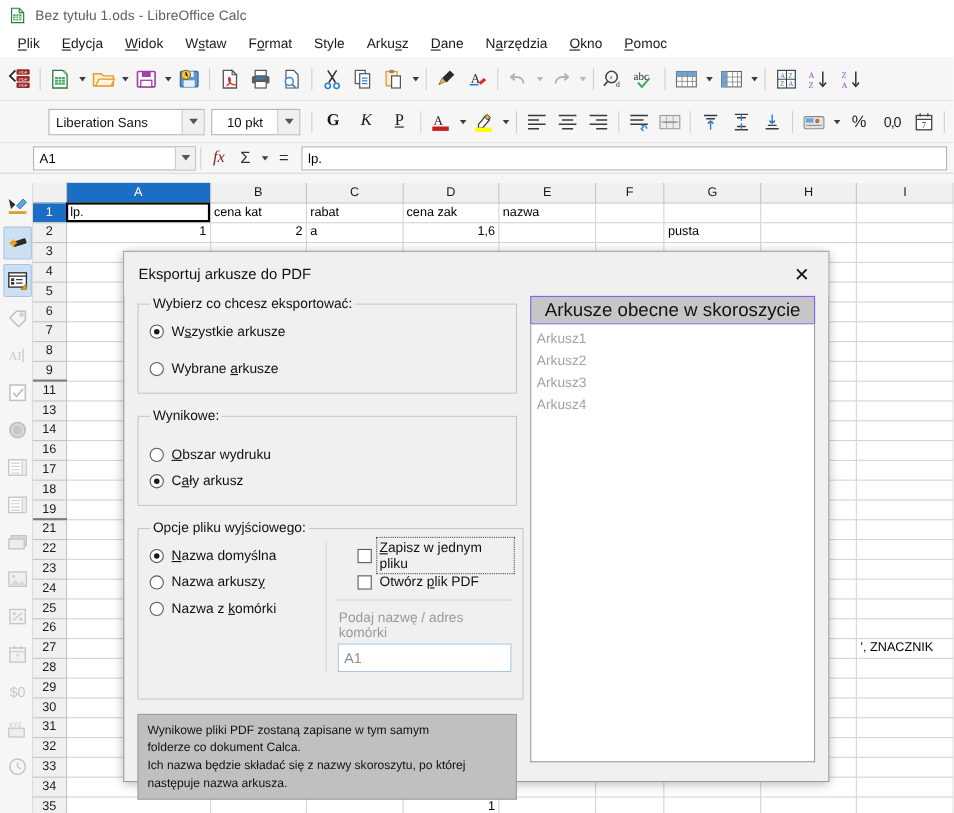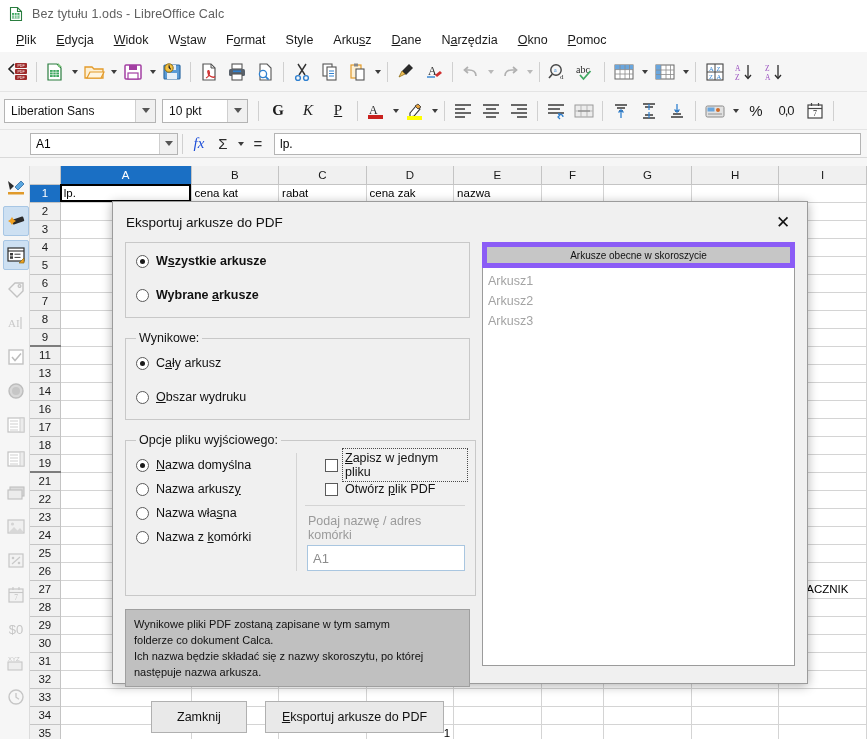--- a/index.html
+++ b/index.html
@@ -74,22 +74,22 @@
   .combo .val { padding: 0 6px; flex: 1 1 auto; white-space: nowrap; overflow: hidden; }
   .combo .dd {
     width: 20px; height: 22px; border-left: 1px solid #cfcfcf; background: #f0f0f0;
     display: flex; align-items: center; justify-content: center;
   }
   .combo .dd::after {
     content: ""; width: 0; height: 0;
     border-left: 4px solid transparent; border-right: 4px solid transparent;
     border-top: 5px solid #555;
   }
-  .fontname { width: 152px; }
-  .fontsize { width: 86px; }
+  .fontname { width: 152px; margin-left: 40px; }
+  .fontsize { width: 86px; text-align: center; }
 
   .fmtbtn {
     width: 30px; height: 26px; display: flex; align-items: center;
     justify-content: center; font-size: 15px; color: #1a1a1a; cursor: default;
     flex: 0 0 auto;
   }
   .fmt-g { font-weight: bold; font-family: "Liberation Serif", serif; }
   .fmt-k { font-style: italic; font-family: "Liberation Serif", serif; }
   .fmt-p { text-decoration: underline; font-family: "Liberation Serif", serif; }
 
@@ -109,21 +109,21 @@
   }
   .namebox .dd::after {
     content: ""; width: 0; height: 0;
     border-left: 4px solid transparent; border-right: 4px solid transparent;
     border-top: 5px solid #555;
   }
   .fbtn {
     width: 24px; height: 24px; display: flex; align-items: center;
     justify-content: center; font-size: 14px; cursor: default; flex: 0 0 auto;
   }
-  .fx { color: #1d4ed8; font-style: italic; font-family: "Liberation Serif", serif; font-size: 15px; }
+  .fx { color: #7f1d1d; font-style: italic; font-family: "Liberation Serif", serif; font-size: 15px; }
   .sigma { color: #2d2d2d; font-size: 15px; }
   .eq { color: #2d2d2d; font-size: 15px; }
   .inputline {
     flex: 1 1 auto; height: 22px; background: #fff; border: 1px solid #b4b4b4;
     font-size: 12px; display: flex; align-items: center; padding: 0 5px;
     margin-left: 4px; margin-right: 2px;
   }
 
   
   .leftbar {
@@ -164,21 +164,21 @@
     white-space: nowrap;
   }
   td.cell.num { text-align: right; }
   td.cell.cur { outline: 2px solid #000; outline-offset: -2px; }
   .c-blue { color: #1414ff; }
   .c-green { color: #008000; }
   .squig { border-bottom: 2px dotted #e03a3a; }
 
   
   .dlg {
-    position: absolute; left: 112px; top: 201px; width: 696px; height: 483px;
+    position: absolute; left: 112px; top: 228px; width: 642px; height: 483px;
     background: #f0f0f0; border: 1px solid #9b9b9b;
     box-shadow: 0 2px 10px rgba(0,0,0,.30);
     font-size: 12.5px; color: #111;
   }
   .dlg-title {
     height: 40px; display: flex; align-items: center;
     padding: 0 8px 0 13px; background: #f0f0f0;
   }
   .dlg-title .t { flex: 1 1 auto; font-size: 13.5px; color: #111; }
   .dlg-close {
@@ -238,23 +238,23 @@
     display: flex; justify-content: center; gap: 18px; margin-top: 14px;
   }
   .dbtn {
     min-width: 96px; height: 32px; background: #e9e9e9; border: 1px solid #b0b0b0;
     display: flex; align-items: center; justify-content: center;
     font-size: 12.5px; color: #111; padding: 0 16px; cursor: default;
   }
   .dbtn u { text-decoration: underline; }
 
   .listhdr {
-    height: 26px; background: #c6c6c6; border: 5px solid #8b5cf6;
+    height: 26px; background: #c6c6c6; border: 1px solid #8b5cf6;
     display: flex; align-items: center; justify-content: center;
-    font-size: 10px; color: #111; cursor: default;
+    font-size: 17px; color: #111; cursor: default;
   }
   .listbox {
     height: 398px; background: #fff; border: 1px solid #9b9b9b; border-top: none;
     padding: 3px 0 0 2px; overflow: hidden;
   }
   .listbox .li {
     height: 20px; display: flex; align-items: center; padding-left: 3px;
     font-size: 12.5px; color: #a3a3a3; cursor: default;
   }
 
@@ -1163,61 +1163,58 @@
     <div class="dlg-title">
       <span class="t">Eksportuj arkusze do PDF</span>
       <span class="dlg-close">✕</span>
     </div>
 
     <div class="dlg-body">
 
       <div class="dlg-left">
 
         <fieldset class="grp">
+          <legend>Wybierz co chcesz eksportować:</legend>
           <div style="display:flex;align-items:flex-start;">
-            <div style="width:165px;flex:0 0 165px;font-weight:bold;">
+            <div style="width:165px;flex:0 0 165px;">
               <div class="radio-row">
                 <span class="radio on"></span>
                 <span class="lbl">W<u>s</u>zystkie arkusze</span>
               </div>
               <div class="radio-row" style="margin-top:10px;">
                 <span class="radio"></span>
                 <span class="lbl">Wybrane <u>a</u>rkusze</span>
               </div>
             </div>
           </div>
         </fieldset>
 
         <fieldset class="grp">
           <legend>Wynikowe:</legend>
+          <div class="radio-row" style="margin-top:10px;">
+            <span class="radio"></span>
+            <span class="lbl"><u>O</u>bszar wydruku</span>
+          </div>
           <div class="radio-row">
             <span class="radio on"></span>
             <span class="lbl">C<u>a</u>ły arkusz</span>
-          </div>
-          <div class="radio-row" style="margin-top:10px;">
-            <span class="radio"></span>
-            <span class="lbl"><u>O</u>bszar wydruku</span>
           </div>
         </fieldset>
 
         <fieldset class="grp" style="padding-bottom:24px;">
           <legend>Opcje pliku wyjściowego:</legend>
           <div class="two-col">
             <div class="col-a">
               <div class="radio-row">
                 <span class="radio on"></span>
                 <span class="lbl"><u>N</u>azwa domyślna</span>
               </div>
               <div class="radio-row">
                 <span class="radio"></span>
                 <span class="lbl">Nazwa arkusz<u>y</u></span>
-              </div>
-              <div class="radio-row">
-                <span class="radio"></span>
-                <span class="lbl">Nazwa wła<u>s</u>na</span>
               </div>
               <div class="radio-row">
                 <span class="radio"></span>
                 <span class="lbl">Nazwa z <u>k</u>omórki</span>
               </div>
             </div>
             <div class="col-b">
               <div class="check-row" style="padding-left:20px;">
                 <span class="chk"></span>
                 <span class="lbl dotted"><u>Z</u>apisz w jednym pliku</span>
@@ -1245,19 +1242,20 @@
           <div class="dbtn"><u>E</u>ksportuj arkusze do PDF</div>
         </div>
       </div>
 
       <div class="dlg-right">
         <div class="listhdr">Arkusze obecne w skoroszycie</div>
         <div class="listbox" id="sheet-list">
             <div class="li">Arkusz1</div>
             <div class="li">Arkusz2</div>
             <div class="li">Arkusz3</div>
+            <div class="li">Arkusz4</div>
           </div>
       </div>
 
     </div>
   </div>
 
 </div>
 
 </body></html>

